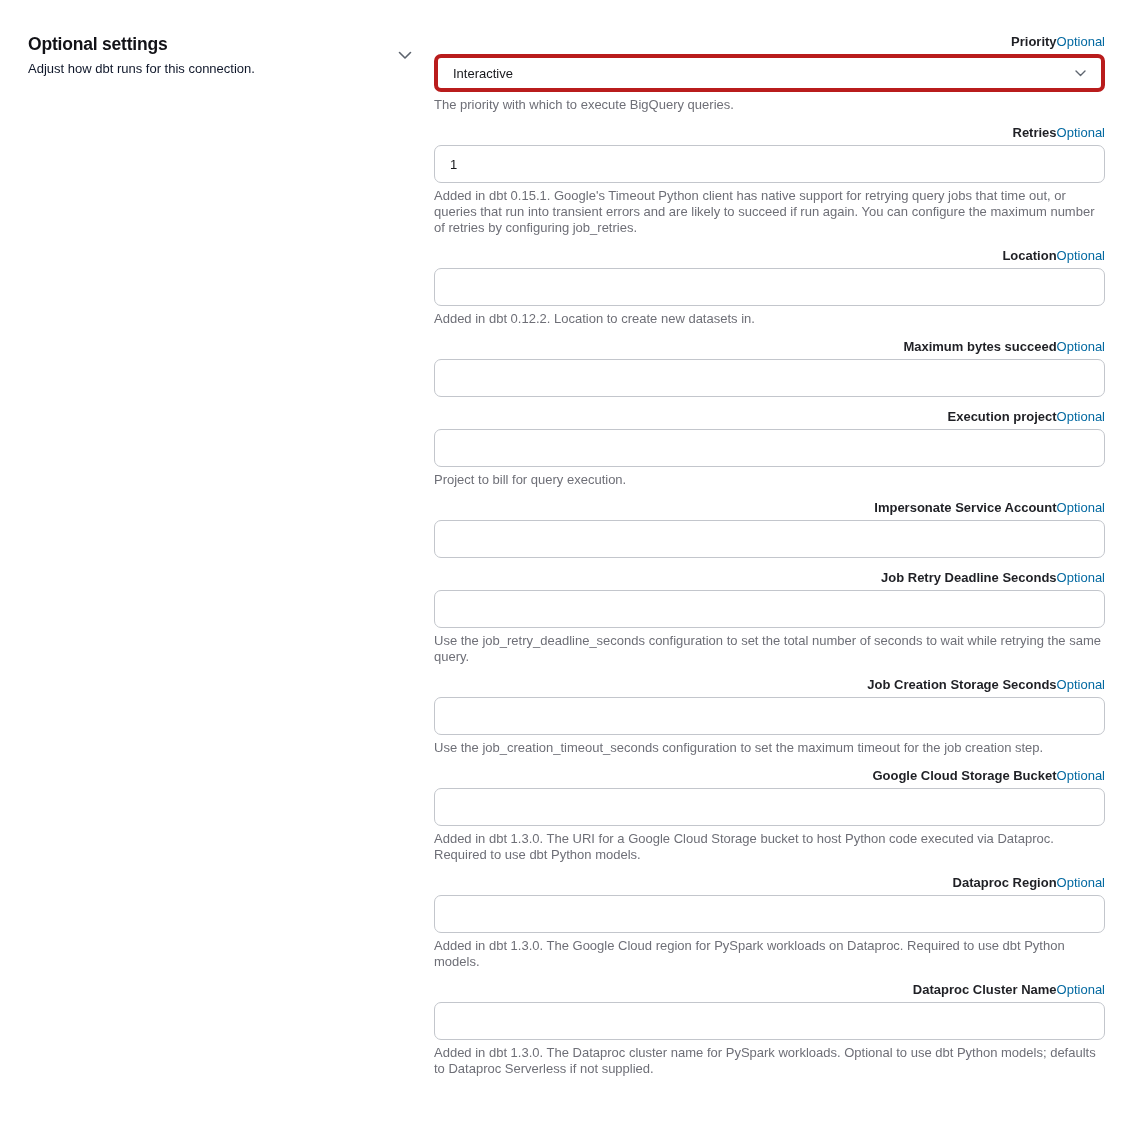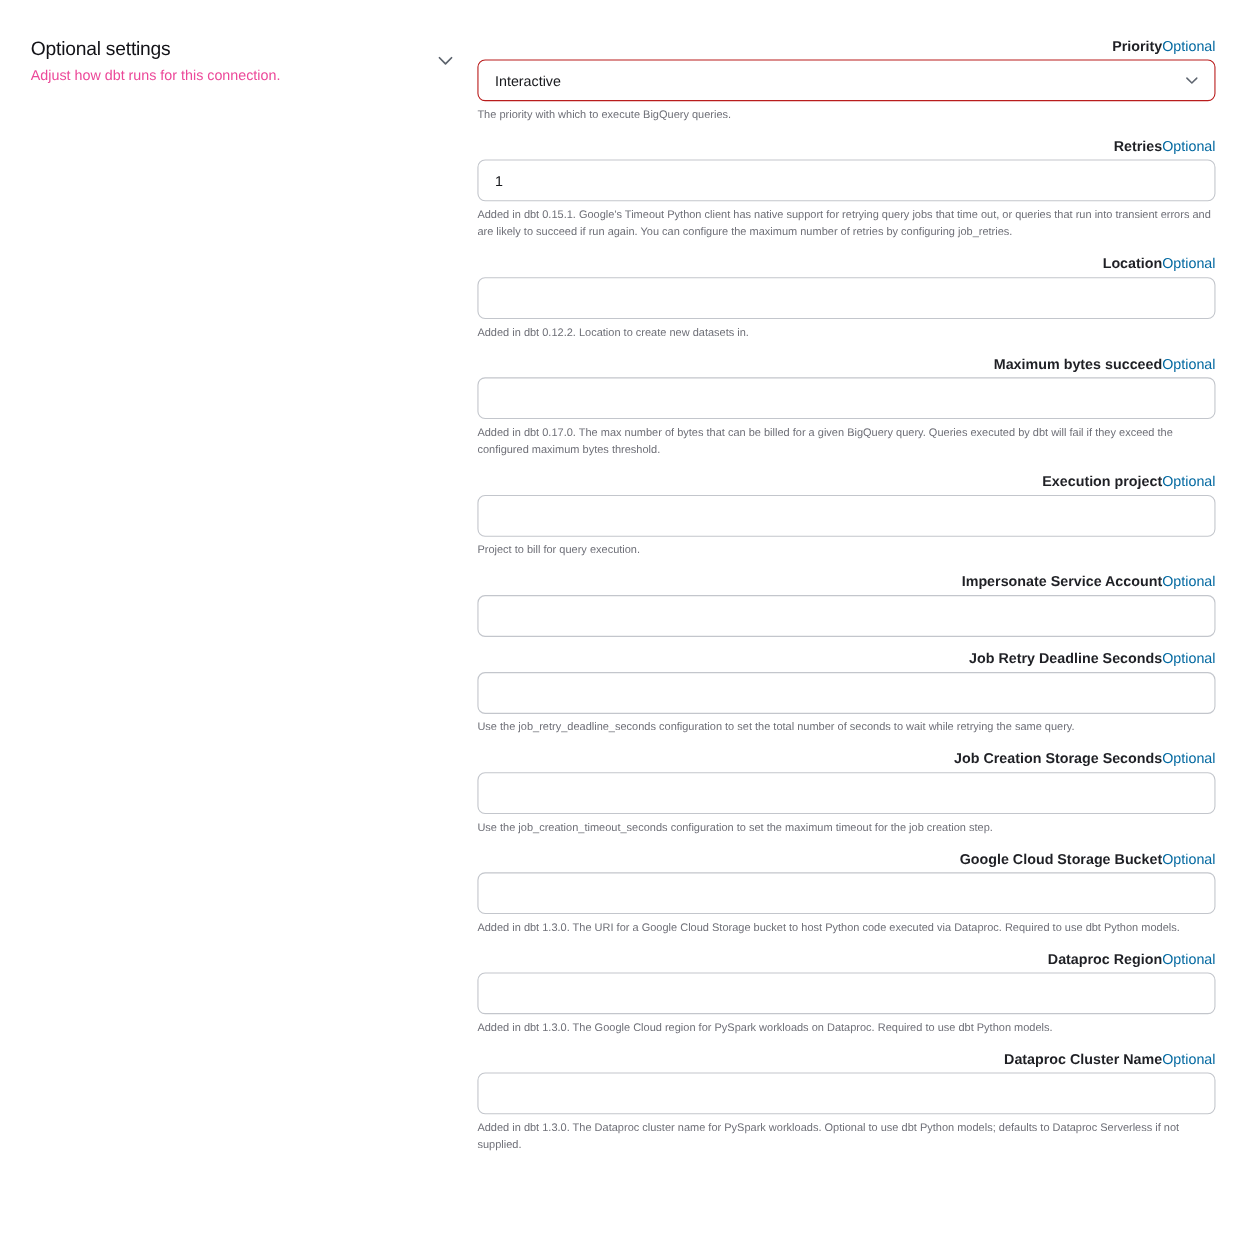--- a/index.html
+++ b/index.html
@@ -19,29 +19,29 @@
   
   .left-block {
     position: absolute;
     left: 28px;
     top: 34px;
     width: 340px;
   }
   .section-title {
     margin: 0 0 6px 0;
     font-size: 17.5px;
-    font-weight: 400;
+    font-weight: 700;
     letter-spacing: -0.2px;
     color: #121217;
   }
   .section-subtitle {
     margin: 0;
     font-size: 13px;
     line-height: 16px;
-    color: #ec4899;
+    color: #0f172a;
   }
   .collapse-toggle {
     position: absolute;
     left: 394px;
     top: 44px;
     width: 22px;
     height: 22px;
     padding: 0;
     border: none;
     background: transparent;
@@ -84,36 +84,36 @@
     padding: 0 15px;
     font-family: "Liberation Sans", sans-serif;
     font-size: 13px;
     color: #17181c;
     background: #ffffff;
     outline: none;
   }
   .select-control {
     width: 100%;
     height: 38px;
-    border: 1px solid #b91c1c;
+    border: 4px solid #b91c1c;
     border-radius: 7px;
     padding: 0 15px;
     background: #ffffff;
     display: flex;
     align-items: center;
     justify-content: space-between;
     cursor: pointer;
   }
   .select-value {
     font-size: 13px;
     color: #17181c;
   }
   .field-help {
     margin-top: 5px;
-    font-size: 10px;
+    font-size: 13px;
     line-height: 16px;
     color: #6e6f77;
   }
   .chev { display: block; }
 </style>
 </head>
 <body>
 
 <div class="left-block">
   <h2 class="section-title">Optional settings</h2>
@@ -144,21 +144,21 @@
         <span class="field-label">Retries</span>
         <span class="optional-badge">Optional</span>
       </div><input type="text" class="text-input" value="1" style=""><div class="field-help">Added in dbt 0.15.1. Google's Timeout Python client has native support for retrying query jobs that time out, or queries that run into transient errors and are likely to succeed if run again. You can configure the maximum number of retries by configuring job_retries.</div></div>
     <div class="field"><div class="field-header">
         <span class="field-label">Location</span>
         <span class="optional-badge">Optional</span>
       </div><input type="text" class="text-input" value="" style=""><div class="field-help">Added in dbt 0.12.2. Location to create new datasets in.</div></div>
     <div class="field"><div class="field-header">
         <span class="field-label">Maximum bytes succeed</span>
         <span class="optional-badge">Optional</span>
-      </div><input type="text" class="text-input" value="" style=""><div class="field-help">Added in dbt 0.17.0. The max number of bytes that can be billed for a given BigQuery query. Queries executed by dbt will fail if they exceed the configured maximum bytes threshold.</div></div>
+      </div><input type="text" class="text-input" value="" style=""></div>
     <div class="field"><div class="field-header">
         <span class="field-label">Execution project</span>
         <span class="optional-badge">Optional</span>
       </div><input type="text" class="text-input" value="" style=""><div class="field-help">Project to bill for query execution.</div></div>
     <div class="field"><div class="field-header">
         <span class="field-label">Impersonate Service Account</span>
         <span class="optional-badge">Optional</span>
       </div><input type="text" class="text-input" value="" style=""></div>
     <div class="field"><div class="field-header">
         <span class="field-label">Job Retry Deadline Seconds</span>

